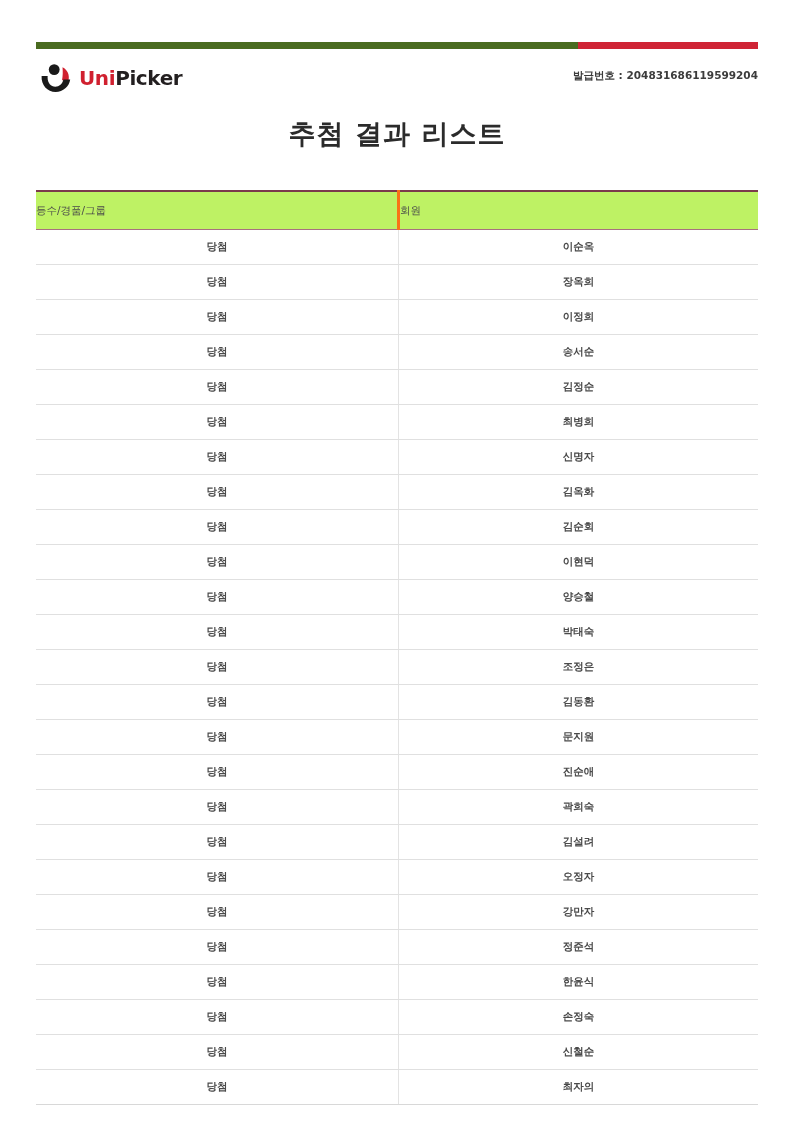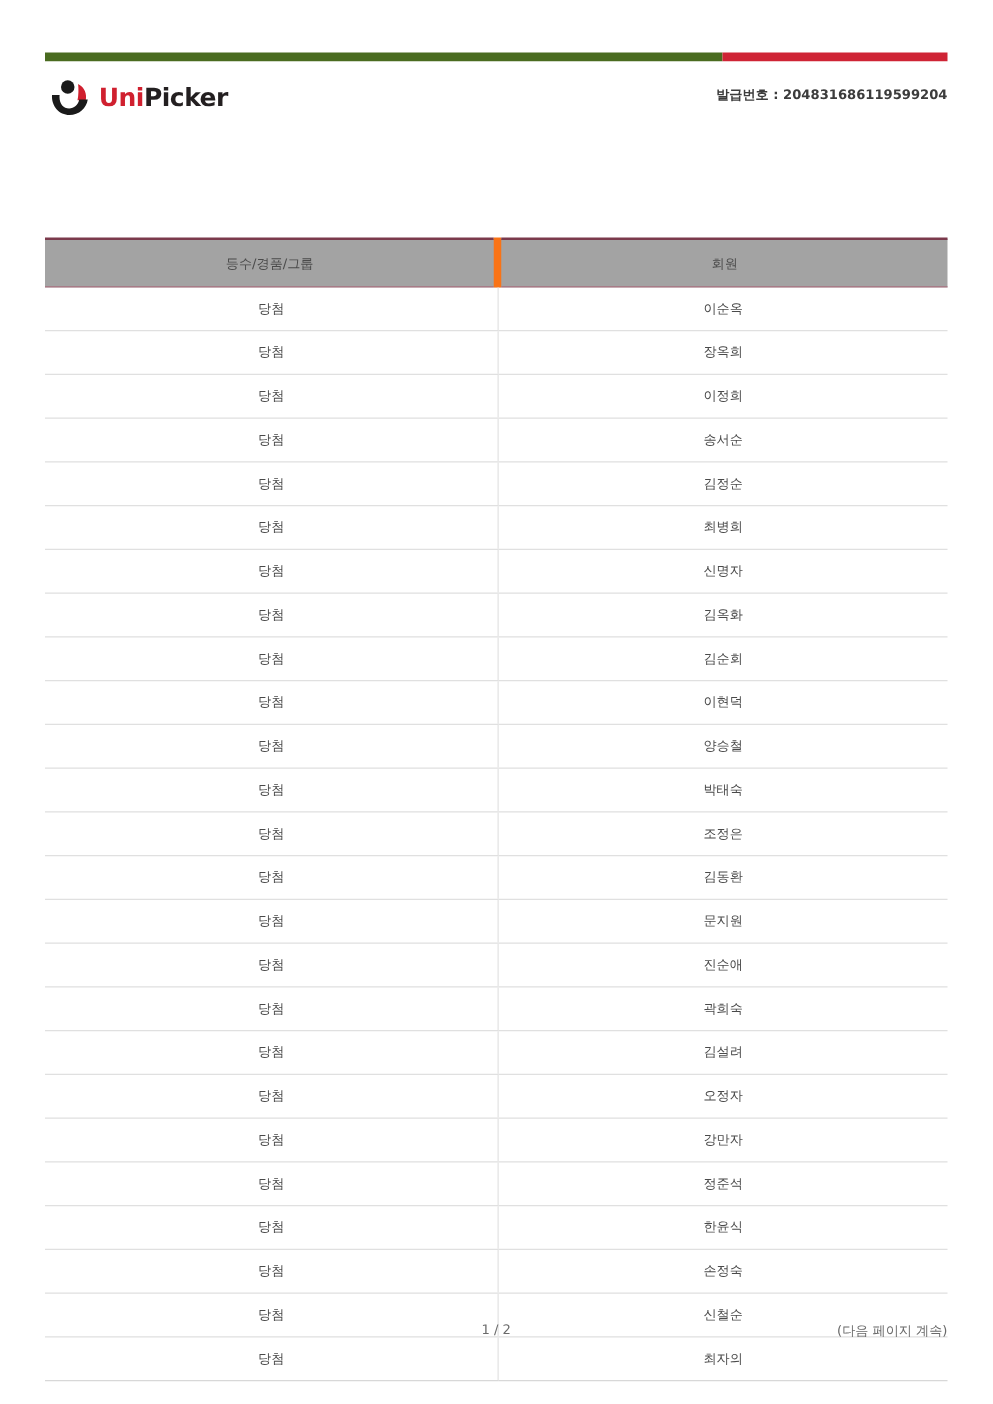--- a/index.html
+++ b/index.html
@@ -100,38 +100,39 @@
     border-collapse: collapse;
     table-layout: fixed;
   }
   .result-table col.c-rank { width: 50.2%; }
   .result-table col.c-member { width: 49.8%; }
 
   .result-table thead th {
     font-size: 10.5px;
     font-weight: normal;
     color: #4a4a4a;
-    text-align: center;
+    text-align: left;
     padding: 12px 0 11px;
     border-top: 2px solid #7b3a4c;
     border-bottom: 1px solid #a8707f;
-    background: #a3a3a3;
+    background: #bef264;
   }
   .result-table thead th.col-member {
-    border-left: 6px solid #f97316;
+    border-left: 3px solid #f97316;
   }
 
   .result-table tbody td {
     font-size: 10.5px;
     color: #4a4a4a;
     text-align: center;
     padding: 10px 0 10px;
     height: 11px;
     border-bottom: 1px solid #e0e0e0;
     background: #ffffff;
+    font-weight: bold;
   }
   .result-table tbody td.cell-member {
     border-left: 1px solid #e3e3e3;
     text-align: center;
   }
   .result-table tbody tr:last-child td {
     border-bottom: 1px solid #d8d8d8;
   }
 
   
@@ -176,20 +177,21 @@
         <circle cx="14.2" cy="6.6" r="5.4" fill="#1a1a1a"></circle>
         <path d="M22.5 4.2 C27.8 6.8 29.6 12.2 28.6 17.2 L22.0 17.2 C22.9 13.0 22.9 8.3 22.5 4.2 Z" fill="#d0202f"></path>
         <path d="M1.6 13.0 C1.0 22.0 7.4 29.0 15.6 29.0 C23.2 29.0 29.2 23.6 30.2 16.6 L23.4 16.6 C22.5 21.0 19.2 23.8 15.3 23.8 C10.9 23.8 7.6 20.2 7.6 14.6 C7.6 14.0 7.65 13.5 7.7 13.0 Z" fill="#1a1a1a"></path>
       </svg>
       <span class="brand-text"><span class="t-uni">Uni</span><span class="t-picker">Picker</span></span>
     </div>
 
     <div class="issue-no">발급번호 : 204831686119599204</div>
   </div>
 
+  <div class="doc-title">추첨 결과 리스트</div>
 
   <table class="result-table">
     <colgroup>
       <col class="c-rank">
       <col class="c-member">
     </colgroup>
     <thead>
       <tr>
         <th class="col-rank">등수/경품/그룹</th>
         <th class="col-member">회원</th>
@@ -292,18 +294,14 @@
           <td class="cell-rank">당첨</td>
           <td class="cell-member">신철순</td>
         </tr>
         <tr>
           <td class="cell-rank">당첨</td>
           <td class="cell-member">최자의</td>
         </tr>
       </tbody>
   </table>
 
-  <div class="footer">
-    <div class="page-num">1 / 2</div>
-    <div class="cont-note">(다음 페이지 계속)</div>
-  </div>
 
 </div>
 
 </body></html>

